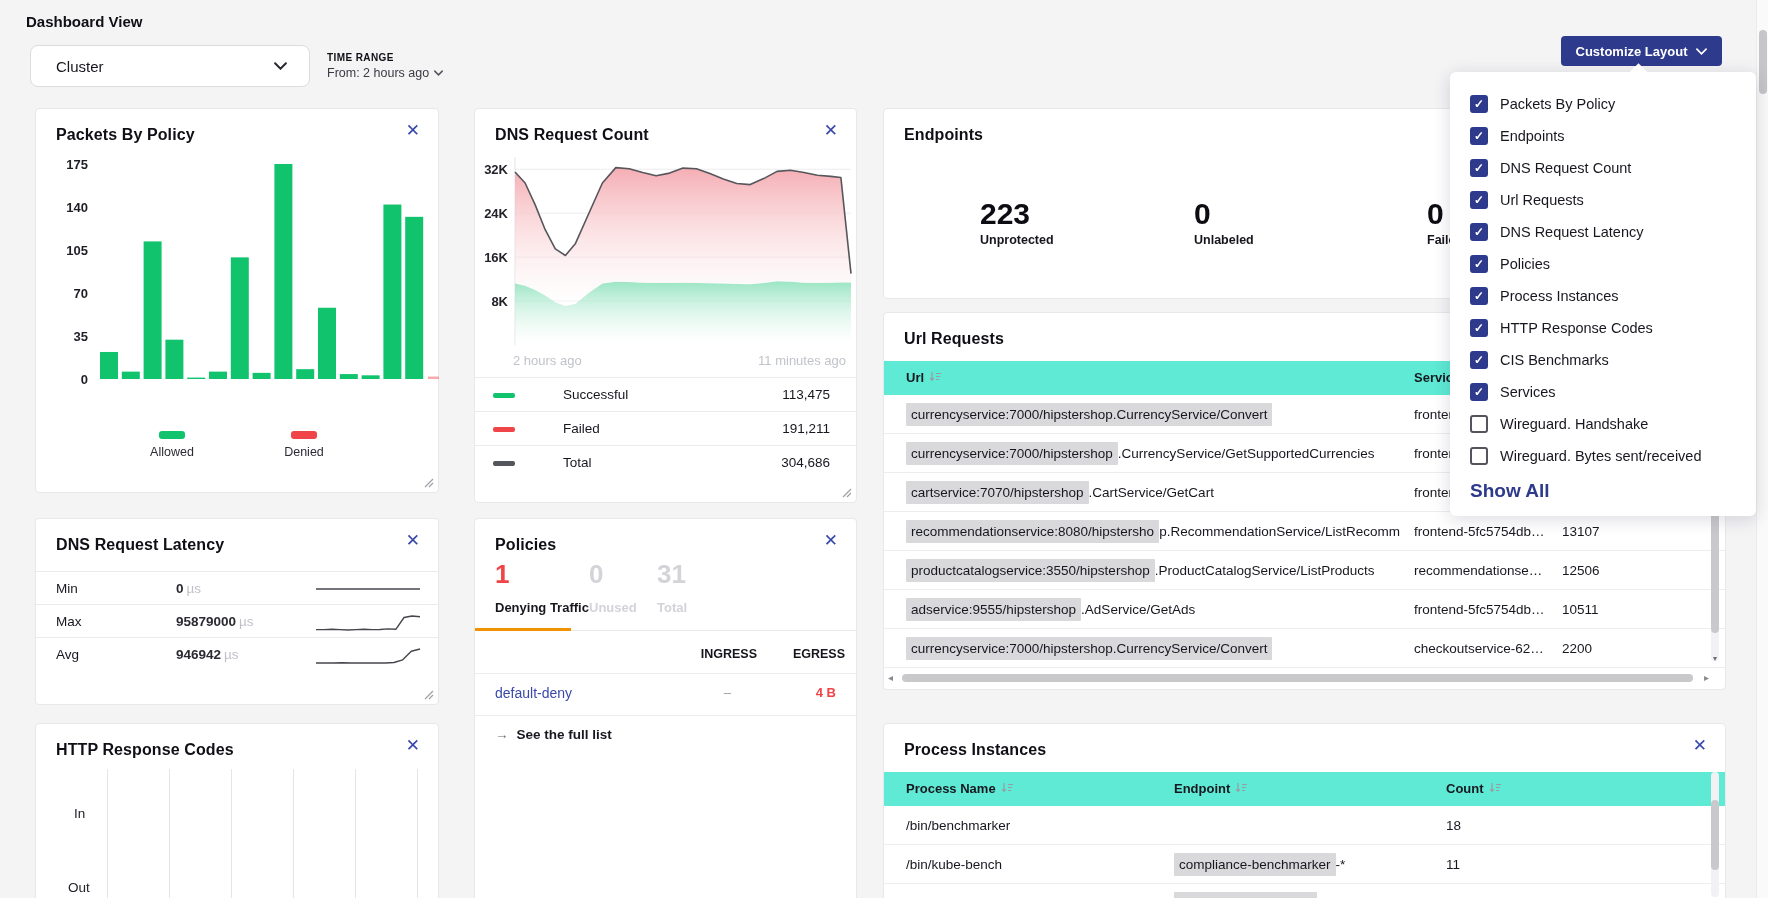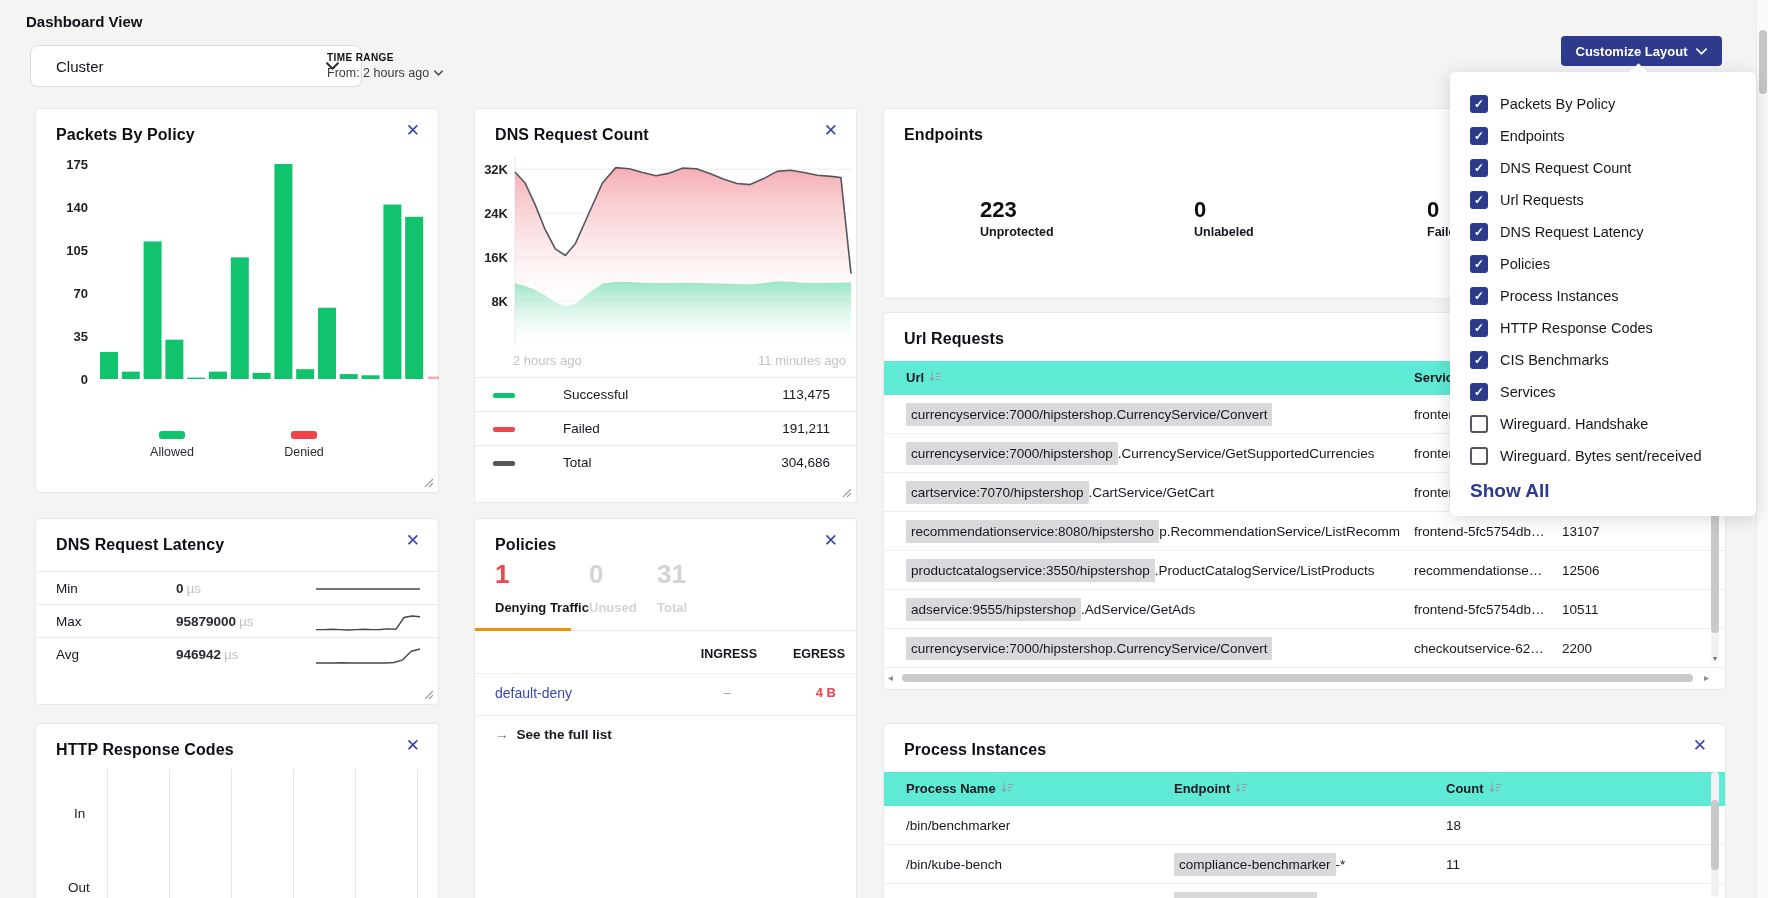--- a/index.html
+++ b/index.html
@@ -10,21 +10,21 @@
 .close{position:absolute;right:18px;top:13px;font-size:17px;color:var(--link);cursor:pointer;line-height:1}
 .rsz{position:absolute;right:4px;bottom:4px}
 .thead{position:absolute;left:0;right:0;height:34px;background:#5eead4;font-size:13px;font-weight:700;color:#17171f}
 .thead span.h{position:absolute;top:0;line-height:34px;white-space:nowrap}
 .sort{vertical-align:-1px;margin-left:5px}
 .trow{position:absolute;left:0;right:0;height:39px;border-bottom:1px solid #ededf0;font-size:13.5px}
 .trow .c{position:absolute;top:0;line-height:39px;white-space:nowrap;overflow:hidden}
 .hl{background:#d9d9dc;padding:4px 5px;border-radius:1px}
 
 .pg-title{position:absolute;left:26px;top:13px;font-size:15px;font-weight:700;color:#0f0f16}
-.viewsel{position:absolute;left:30px;top:45px;width:332px;height:42px;background:#fff;border:1px solid #dcdce0;border-radius:8px;display:flex;align-items:center;padding:0 22px 0 25px;cursor:pointer}
+.viewsel{position:absolute;left:30px;top:45px;width:280px;height:42px;background:#fff;border:1px solid #dcdce0;border-radius:8px;display:flex;align-items:center;padding:0 22px 0 25px;cursor:pointer}
 .viewsel .v{font-size:15px;color:#15151c;flex:1}
 .trange{position:absolute;left:327px;top:52px}
 .trange .l{font-size:10px;font-weight:800;letter-spacing:.4px;color:#0f0f16}
 .trange .v{font-size:12.5px;color:#3a3a42;margin-top:3px;display:flex;align-items:center;gap:5px;cursor:pointer}
 .btn{position:absolute;left:1561px;top:36px;width:161px;height:30px;background:var(--accent);border:none;border-radius:4px;color:#fff;font-size:13px;font-weight:600;display:flex;align-items:center;justify-content:center;gap:9px;cursor:pointer;font-family:inherit}
 
 .sbar{position:absolute;right:0;top:0;width:12px;height:898px;background:#fafafa;border-left:1px solid #ececee}
 .sbar .th{position:absolute;left:2px;top:30px;width:8px;height:64px;background:#c6c6c9;border-radius:4px}
 
 .menu{position:absolute;left:1450px;top:72px;width:306px;background:#fff;border-radius:6px;box-shadow:0 3px 18px rgba(25,25,60,.16);padding:16px 20px 14px;z-index:40}
@@ -39,21 +39,21 @@
 .plg{position:absolute;top:322px;width:90px;text-align:center}
 .plg .sw{width:26px;height:8px;border-radius:3px;margin:0 auto}
 .plg .t{font-size:12.5px;color:#2b2b33;margin-top:6px}
 
 .dlrow{position:absolute;left:0;right:0;height:34px;border-top:1px solid #ebebee}
 .dlrow .sw{position:absolute;left:18px;top:15px;width:22px;height:5px;border-radius:2px}
 .dlrow .n{position:absolute;left:88px;line-height:34px;font-size:13.5px;color:#17171f}
 .dlrow .val{position:absolute;right:26px;line-height:34px;font-size:13.5px;color:#17171f}
 
 .stat{position:absolute;top:90px}
-.stat .v{font-size:22px;font-weight:800;color:#0c0c12;line-height:1}
+.stat .v{font-size:30px;font-weight:800;color:#0c0c12;line-height:1}
 .stat .l{font-size:12.5px;font-weight:700;color:#15151c;margin-top:4px}
 
 .lrow{position:absolute;left:0;right:0;height:33px;border-top:1px solid #ebebee}
 .lrow .lab{position:absolute;left:20px;line-height:33px;font-size:13.5px;color:#17171f}
 .lrow .num{position:absolute;left:140px;line-height:33px;font-size:13.5px;font-weight:600;color:#2a2a31}
 .lrow .num i{font-style:normal;font-weight:400;color:#bfc2c8;margin-left:3px}
 .lrow svg{position:absolute;left:278px;top:5px}
 
 .ptab{position:absolute;top:42px}
 .ptab .v{font-size:26px;font-weight:800;line-height:1}

